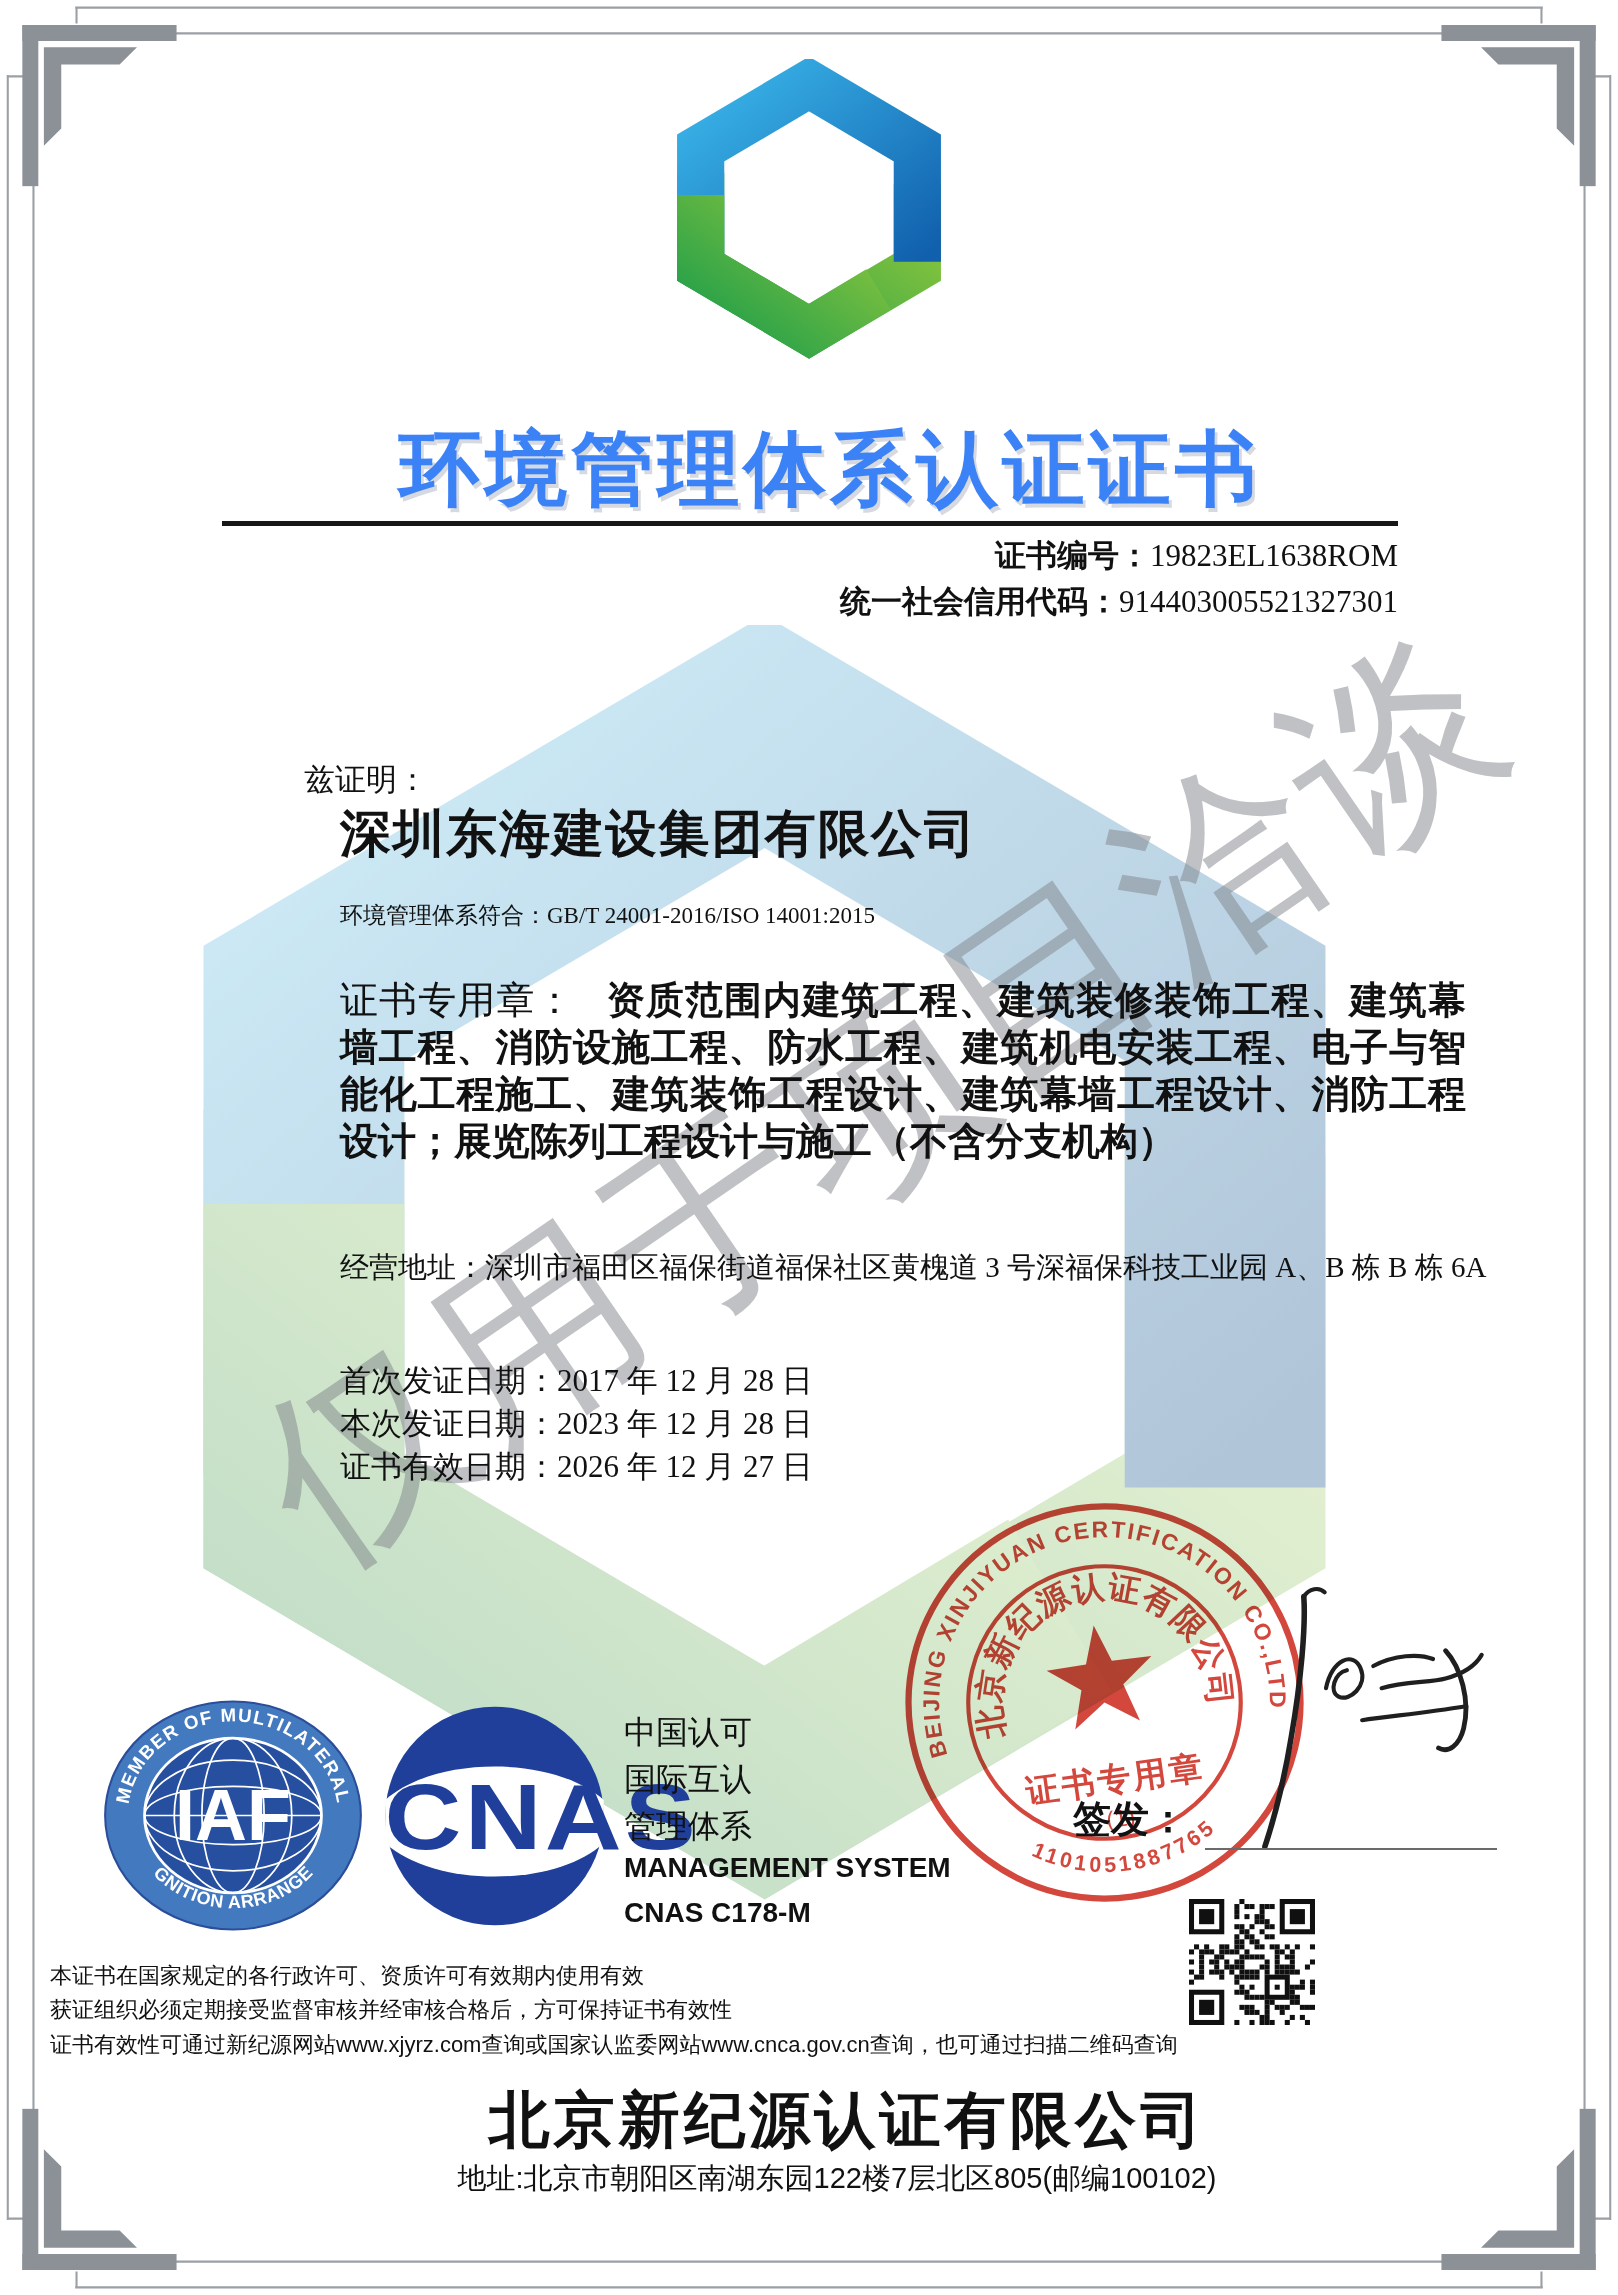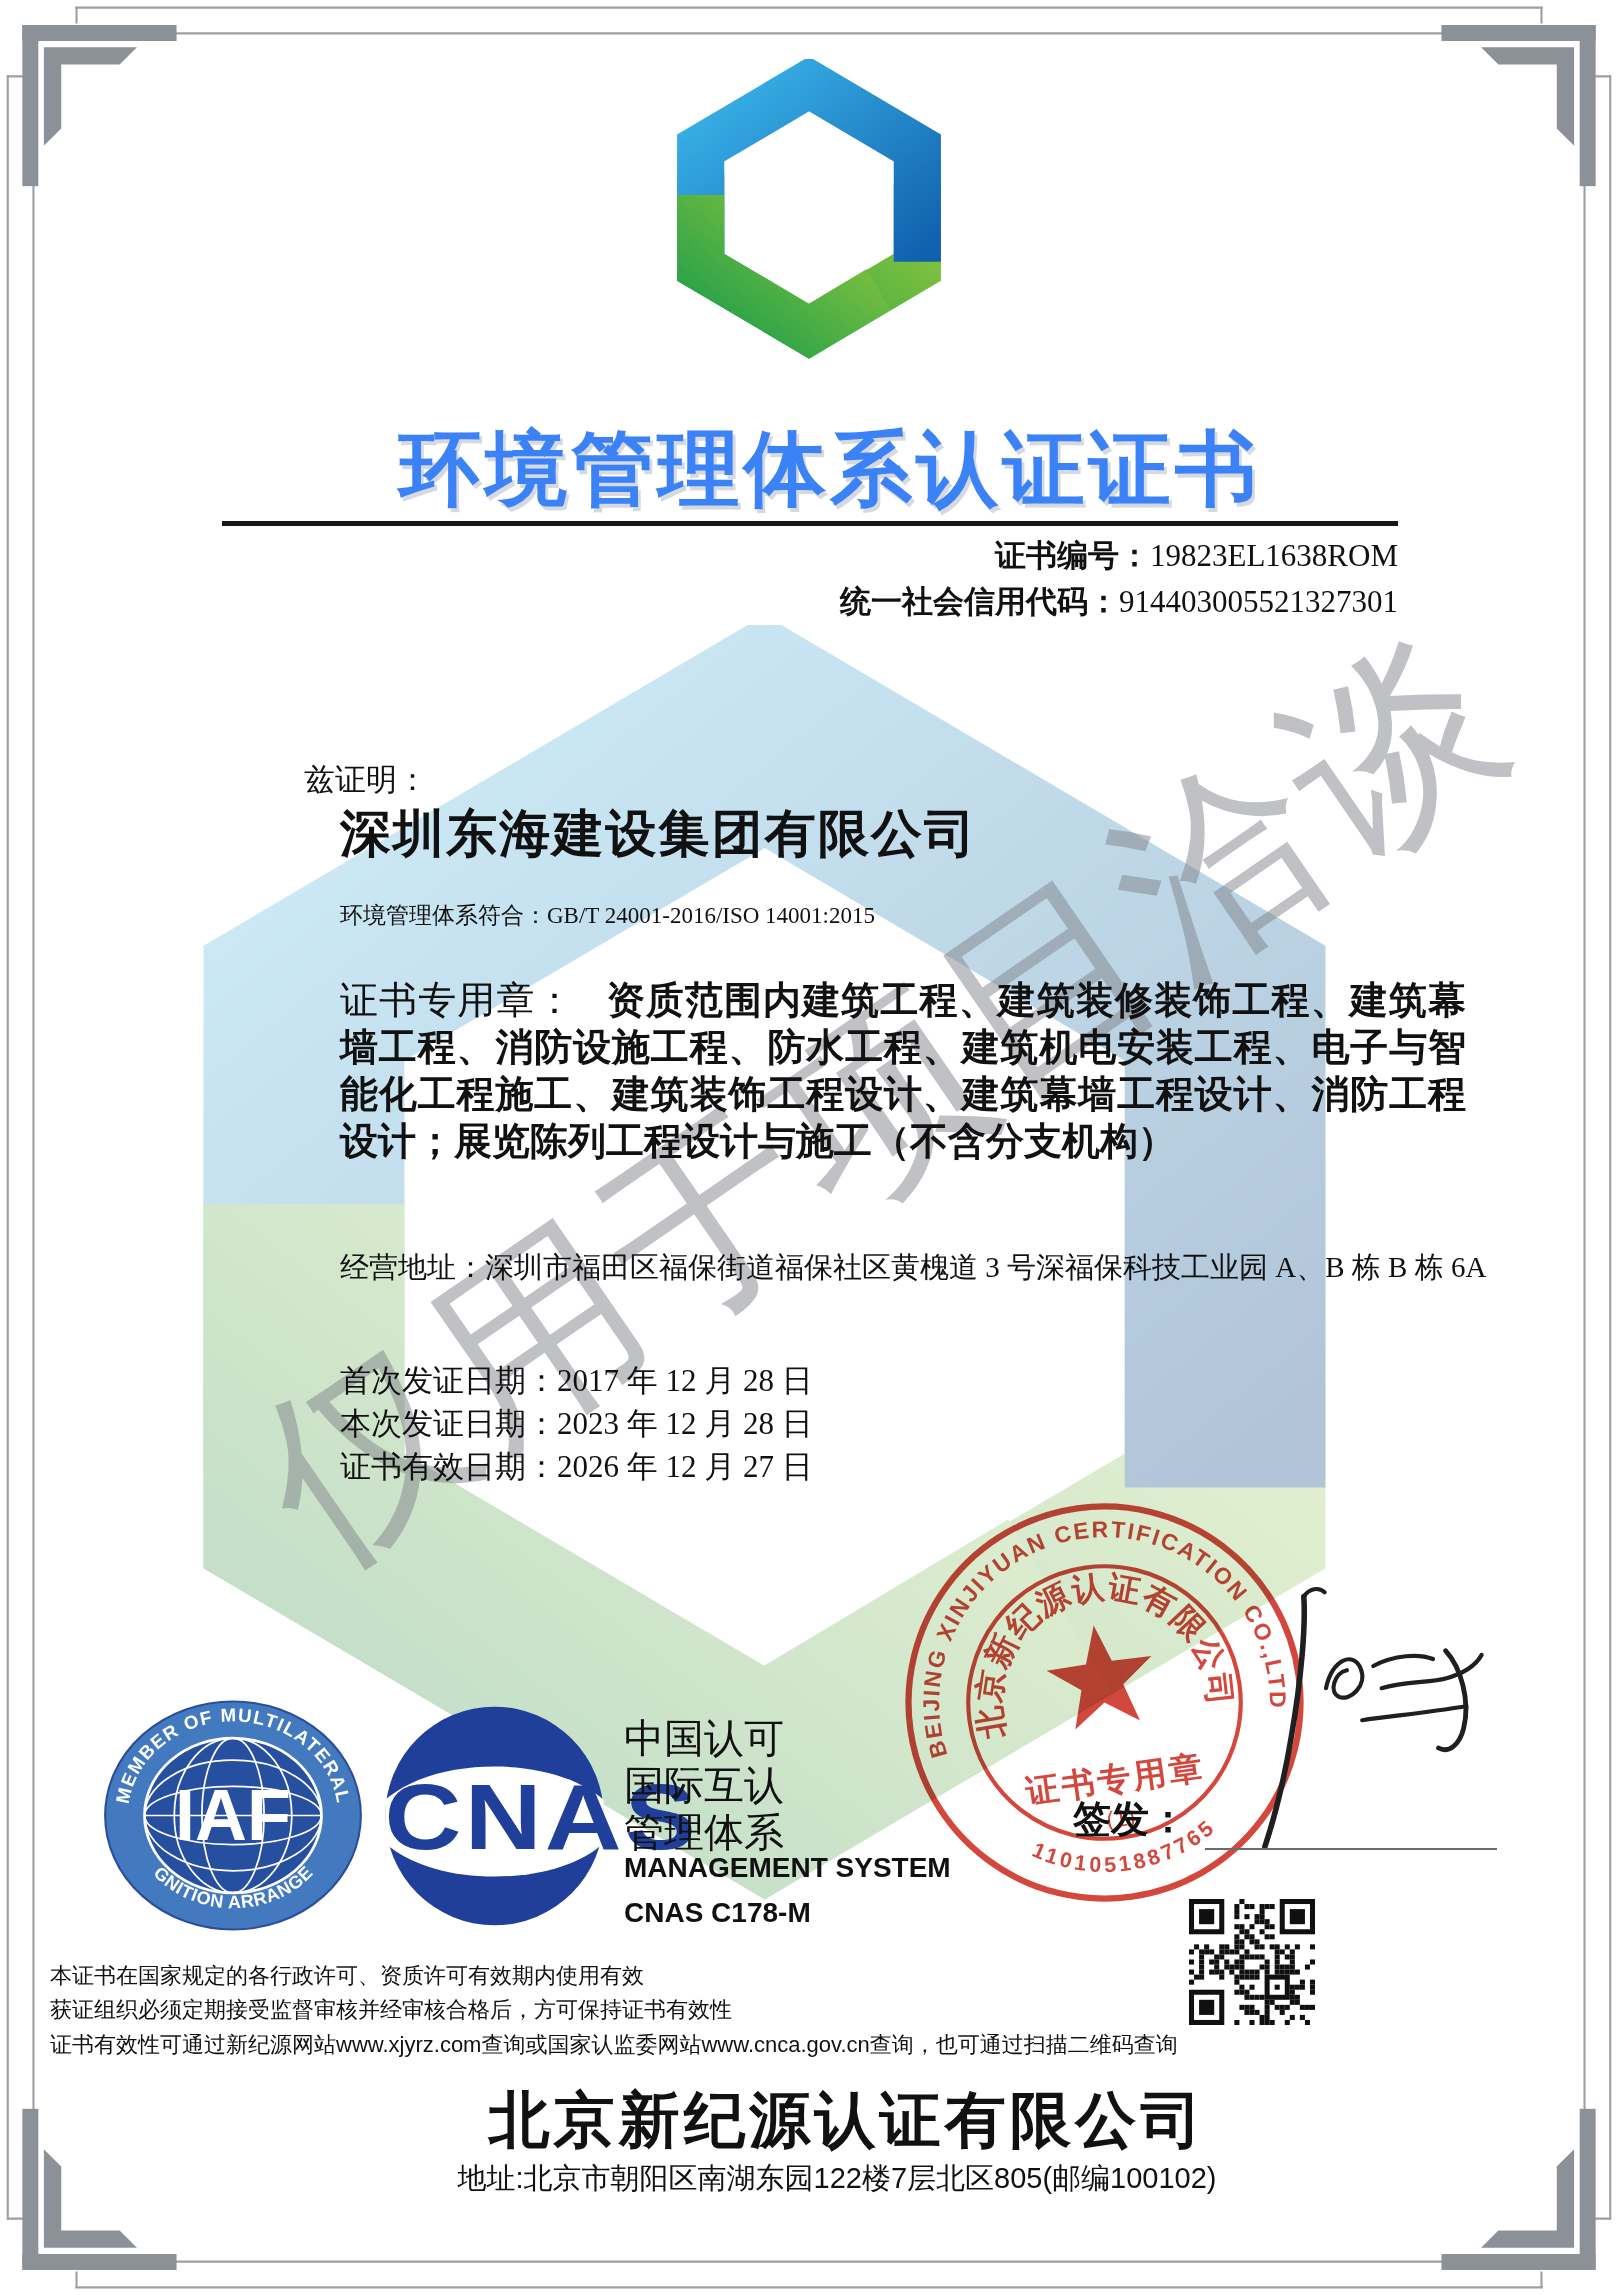--- a/index.html
+++ b/index.html
@@ -29,21 +29,21 @@
   .scope{left:340px;top:977px;width:1126px;font-size:38px;line-height:47px;text-align:justify;margin:0;}
   .scope .scope-b{font-weight:700;margin-left:32px;}
   .addr{left:340px;font-size:29px;white-space:nowrap;}
   .addr1{top:1206px;} .addr2{top:1248px;}
   .dt{left:340px;font-size:31px;white-space:nowrap;}
   .dt1{top:1360px;} .dt2{top:1403px;} .dt3{top:1446px;}
   
   .iaf{left:101px;top:1698px;width:264px;height:235px;}
   .cnas{left:379px;top:1697px;width:327px;height:238px;}
   .acc{left:624px;white-space:nowrap;}
-  .acc-cn{font-size:40px;font-family:"Liberation Serif","DejaVu Serif",serif;}
+  .acc-cn{font-size:32px;font-family:"Liberation Serif","DejaVu Serif",serif;}
   .acc-en{font-size:28px;font-weight:700;font-family:"Liberation Sans","DejaVu Sans",sans-serif;}
   .acc1{top:1711px;} .acc2{top:1758px;} .acc3{top:1805px;} .acc4{top:1852px;text-align:right;} .acc5{top:1897px;}
   
   .seal{left:896px;top:1494px;width:417px;height:417px;opacity:.92;mix-blend-mode:multiply;}
   .sig{left:1237px;top:1584px;width:292px;height:271px;}
   .issue{left:1073px;top:1794px;font-size:38px;font-weight:600;
          font-family:"Liberation Sans","DejaVu Sans",sans-serif;}
   .sig-line{left:1205px;top:1848px;width:292px;height:2.1px;background:#6a6a6a;}
   .qr{left:1189px;top:1899px;width:126px;height:126px;}
   

